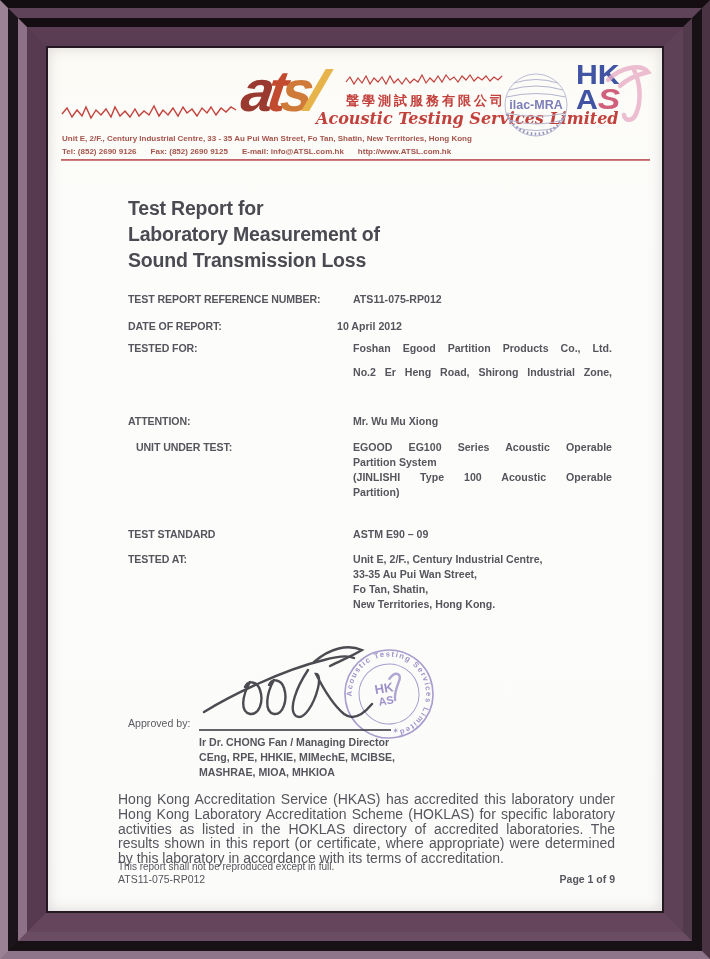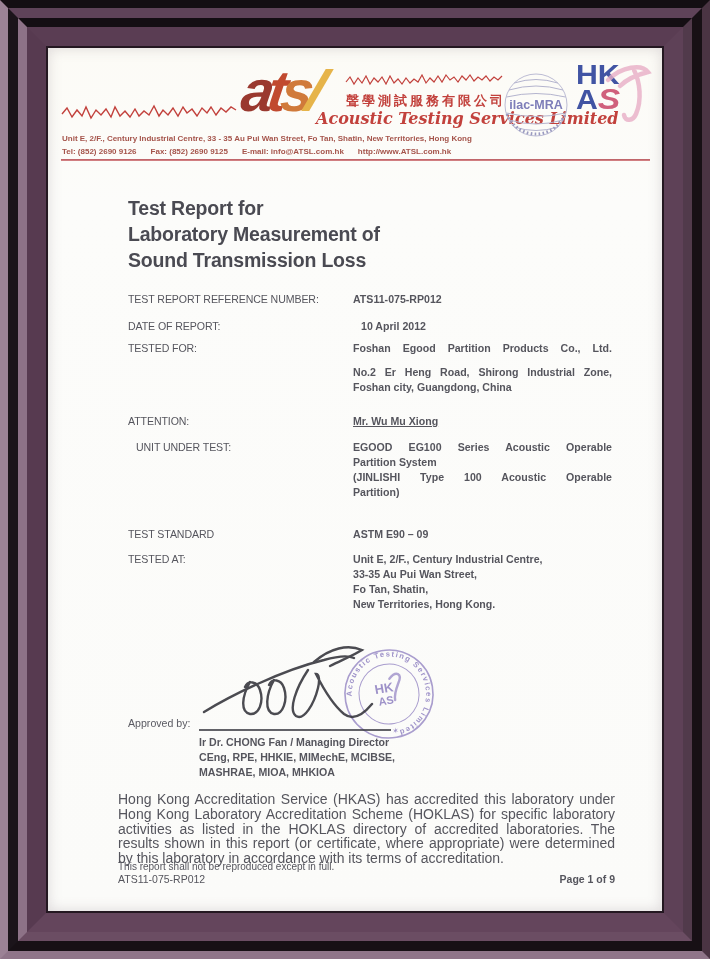--- a/index.html
+++ b/index.html
@@ -10,21 +10,21 @@
   .f2{position:absolute;inset:0;border:10px solid;border-color:#5f4359 #171015 #171015 #1b141a;}
   .f3{position:absolute;inset:0;border:9px solid;border-color:#140e13 #513a4b #6b4d63 #8d7287;}
   .f4{position:absolute;inset:0;border:21px solid;border-color:#5a3d53 #5e4157 #64455c #573a50;background:#3a2833;}
   
   .page{position:absolute;left:0;top:0;width:614px;height:863px;
         background:linear-gradient(180deg,#fcfbf6 0%,#fcfcfa 18%,#fbfbf9 100%);
         box-shadow:0 0 0 2px #241821, inset 0 0 14px rgba(110,90,105,.22);}
   .abs{position:absolute;}
   .t{color:#54545c;font-size:10.6px;line-height:15px;}
   .b{font-weight:bold;}
-  .lbl{font-weight:normal;color:#55555d;letter-spacing:-.1px;white-space:nowrap;text-align:right;}
+  .lbl{font-weight:bold;color:#55555d;letter-spacing:-.1px;white-space:nowrap;text-align:right;}
   .val{font-weight:bold;color:#55555d;width:259px;}
   .val .ln{display:block;}
   .val .j{text-align:justify;text-align-last:justify;}
   
   .atsl{font-style:italic;font-weight:bold;font-size:58px;letter-spacing:-6px;transform:skewX(-8deg);line-height:1;}
   .atsl .la{color:#9a392f;} .atsl .lt{color:#c14a2f;} .atsl .ls{color:#d07a3a;}
   .atsl .ll{color:#e6b44a;display:inline-block;transform:skewX(-14deg);}
   .cn{color:#c2413c;font-weight:bold;font-size:13px;letter-spacing:3px;white-space:nowrap;}
   .en{color:#c2413c;font-weight:bold;font-style:italic;font-size:16px;font-family:"DejaVu Serif",serif;white-space:nowrap;}
   .addr{color:#a5544b;font-size:8px;line-height:12px;white-space:nowrap;font-weight:bold;}
@@ -97,34 +97,33 @@
     <div class="abs title" style="left:80px;top:147px;">
       <div>Test Report for</div>
       <div>Laboratory Measurement of</div>
       <div>Sound Transmission Loss</div>
     </div>
 
     <div class="abs t lbl" style="left:80px;top:244px;">TEST REPORT REFERENCE NUMBER:</div>
     <div class="abs t val" style="left:305px;top:244px;">ATS11-075-RP012</div>
 
     <div class="abs t lbl" style="left:80px;top:271px;">DATE OF REPORT:</div>
-    <div class="abs t val" style="left:313px;top:271px;">10 April 2012</div>
+    <div class="abs t val" style="left:289px;top:271px;">10 April 2012</div>
 
     <div class="abs t lbl" style="left:80px;top:293px;">TESTED FOR:</div>
     <div class="abs t val" style="left:305px;top:293px;">
           <span class="ln j">Foshan Egood Partition Products Co., Ltd.</span>
         </div>
 
     <div class="abs t val" style="left:305px;top:317px;">
       <span class="ln j">No.2 Er Heng Road, Shirong Industrial Zone,</span>
-      <span class="ln">Foshan city, Guangdong, China</span>
     </div>
 
     <div class="abs t lbl" style="left:80px;top:366px;">ATTENTION:</div>
-    <div class="abs t val" style="left:305px;top:366px;text-decoration:underline;">Mr. Wu Mu Xiong</div>
+    <div class="abs t val" style="left:305px;top:366px;">Mr. Wu Mu Xiong</div>
 
     <div class="abs t lbl" style="left:80px;top:392px;margin-left:8px;">UNIT UNDER TEST:</div>
     <div class="abs t val" style="left:305px;top:392px;">
       <span class="ln j">EGOOD EG100 Series Acoustic Operable</span>
       <span class="ln">Partition System</span>
       <span class="ln j">(JINLISHI Type 100 Acoustic Operable</span>
       <span class="ln">Partition)</span>
     </div>
 
     <div class="abs t lbl" style="left:80px;top:479px;">TEST STANDARD</div>

